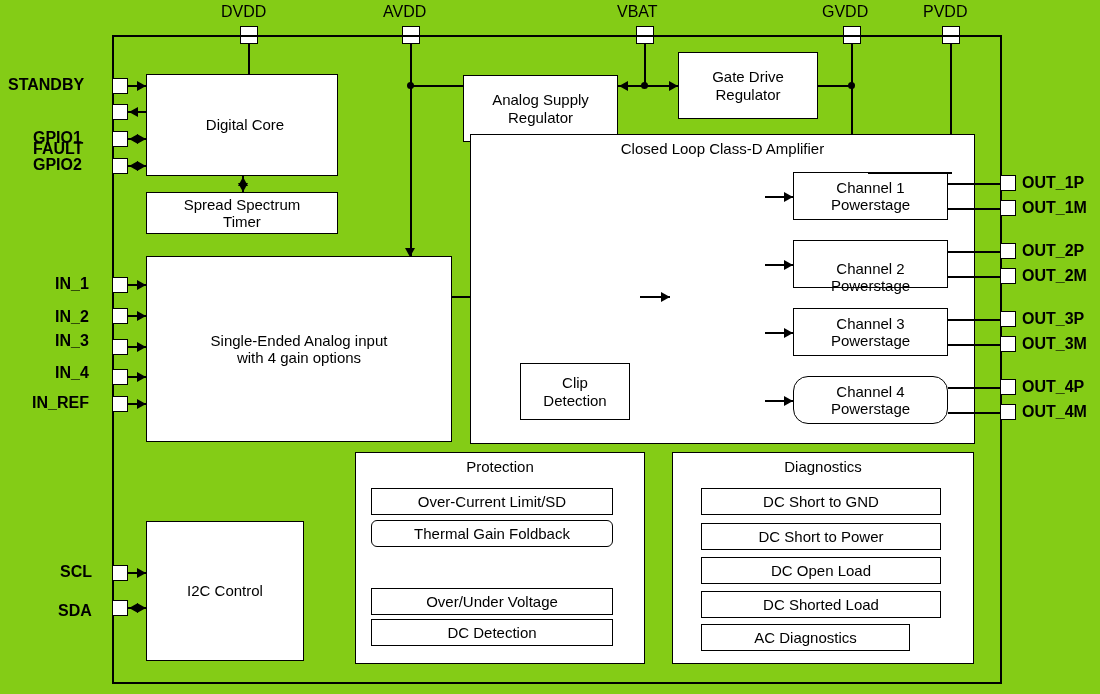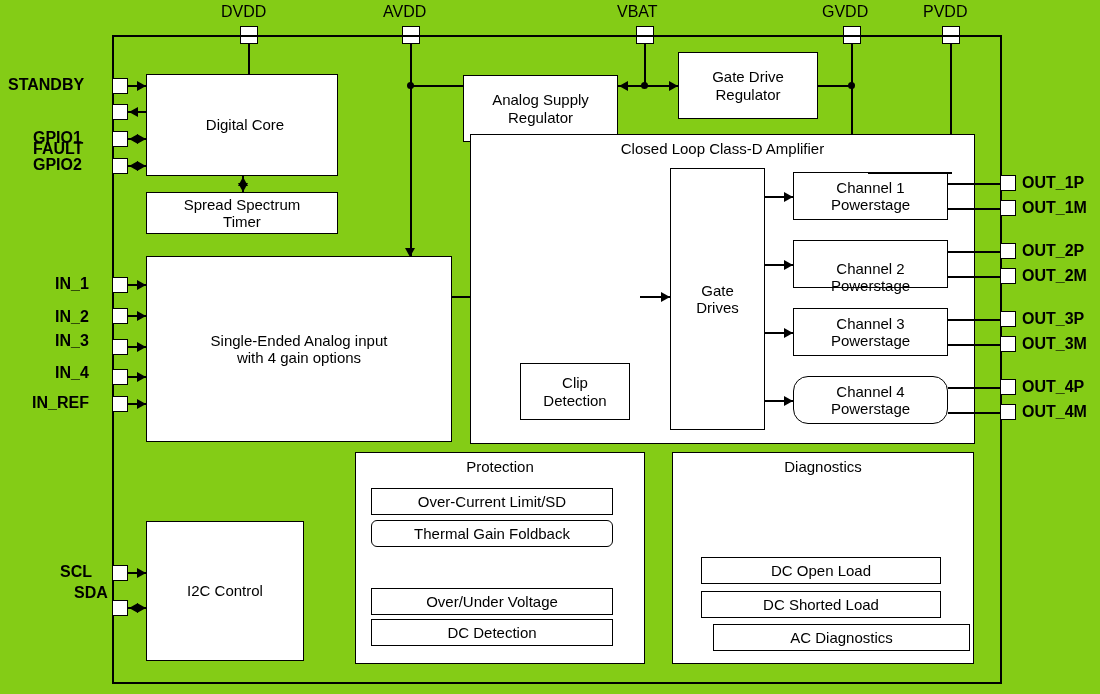--- a/index.html
+++ b/index.html
@@ -116,21 +116,21 @@
 
   <div class="box" style="left:146px;top:256px;width:306px;height:186px;">
     <span style="white-space:pre-line;">Single-Ended Analog input
 with 4 gain options</span>
   </div>
 
   <div class="ln h" style="left:452px;top:296px;width:58px;"></div>
   <div class="arr ar-r" style="left:501px;top:292px;"></div>
 
   <div class="lbl b" style="left:60px;top:563px;">SCL</div>
-  <div class="lbl b" style="left:58px;top:584px;margin-left:16px;">SDA</div>
+  <div class="lbl b" style="left:58px;top:602px;">SDA</div>
   <div class="pad" style="left:112px;top:565px;width:16px;height:16px;"></div>
   <div class="pad" style="left:112px;top:600px;width:16px;height:16px;"></div>
   <div class="ln h" style="left:128px;top:572px;width:18px;"></div>
   <div class="ln h" style="left:128px;top:607px;width:18px;"></div>
   <div class="arr ar-r" style="left:137px;top:568px;"></div>
   <div class="arr ar-r" style="left:137px;top:603px;"></div>
   <div class="arr ar-l" style="left:129px;top:603px;"></div>
 
   <div class="box" style="left:146px;top:521px;width:158px;height:140px;">I2C Control</div>
 
@@ -155,24 +155,20 @@
   </div>
 
   <div class="box" style="left:520px;top:363px;width:110px;height:57px;">
     <span style="white-space:pre-line;">Clip
 Detection</span>
   </div>
 
   <div class="ln h" style="left:640px;top:296px;width:30px;"></div>
   <div class="arr ar-r" style="left:661px;top:292px;"></div>
 
-  <div class="box" style="left:670px;top:168px;width:95px;height:262px;">
-    <span style="white-space:pre-line;">Gate
-Drives</span>
-  </div>
 
   <div class="box" style="left:793px;top:172px;width:155px;height:48px;">
     <span style="white-space:pre-line;">Channel 1
 Powerstage</span>
   </div>
   <div class="box" style="left:793px;top:240px;width:155px;height:48px;">
     <span style="white-space:pre-line;margin-top:26px;">Channel 2
 Powerstage</span>
   </div>
   <div class="box" style="left:793px;top:308px;width:155px;height:48px;">
@@ -226,17 +222,19 @@
     <div class="title">Protection</div>
   </div>
   <div class="box thin" style="left:371px;top:488px;width:242px;height:27px;">Over-Current Limit/SD</div>
   <div class="box thin" style="left:371px;top:520px;width:242px;height:27px;border-radius:6px;">Thermal Gain Foldback</div>
   <div class="box thin" style="left:371px;top:588px;width:242px;height:27px;">Over/Under Voltage</div>
   <div class="box thin" style="left:371px;top:619px;width:242px;height:27px;">DC Detection</div>
 
   <div class="grp" style="left:672px;top:452px;width:302px;height:212px;">
     <div class="title">Diagnostics</div>
   </div>
+  <div class="box thin" style="left:701px;top:488px;width:240px;height:27px;">DC Short to GND</div>
+  <div class="box thin" style="left:701px;top:523px;width:240px;height:27px;">DC Short to Power</div>
   <div class="box thin" style="left:701px;top:557px;width:240px;height:27px;">DC Open Load</div>
   <div class="box thin" style="left:701px;top:591px;width:240px;height:27px;">DC Shorted Load</div>
-  <div class="box thin" style="left:701px;top:624px;width:257px;height:27px;margin-left:12px;">AC Diagnostics</div>
+  <div class="box thin" style="left:701px;top:624px;width:209px;height:27px;">AC Diagnostics</div>
 
 </div>
 
 </body></html>

